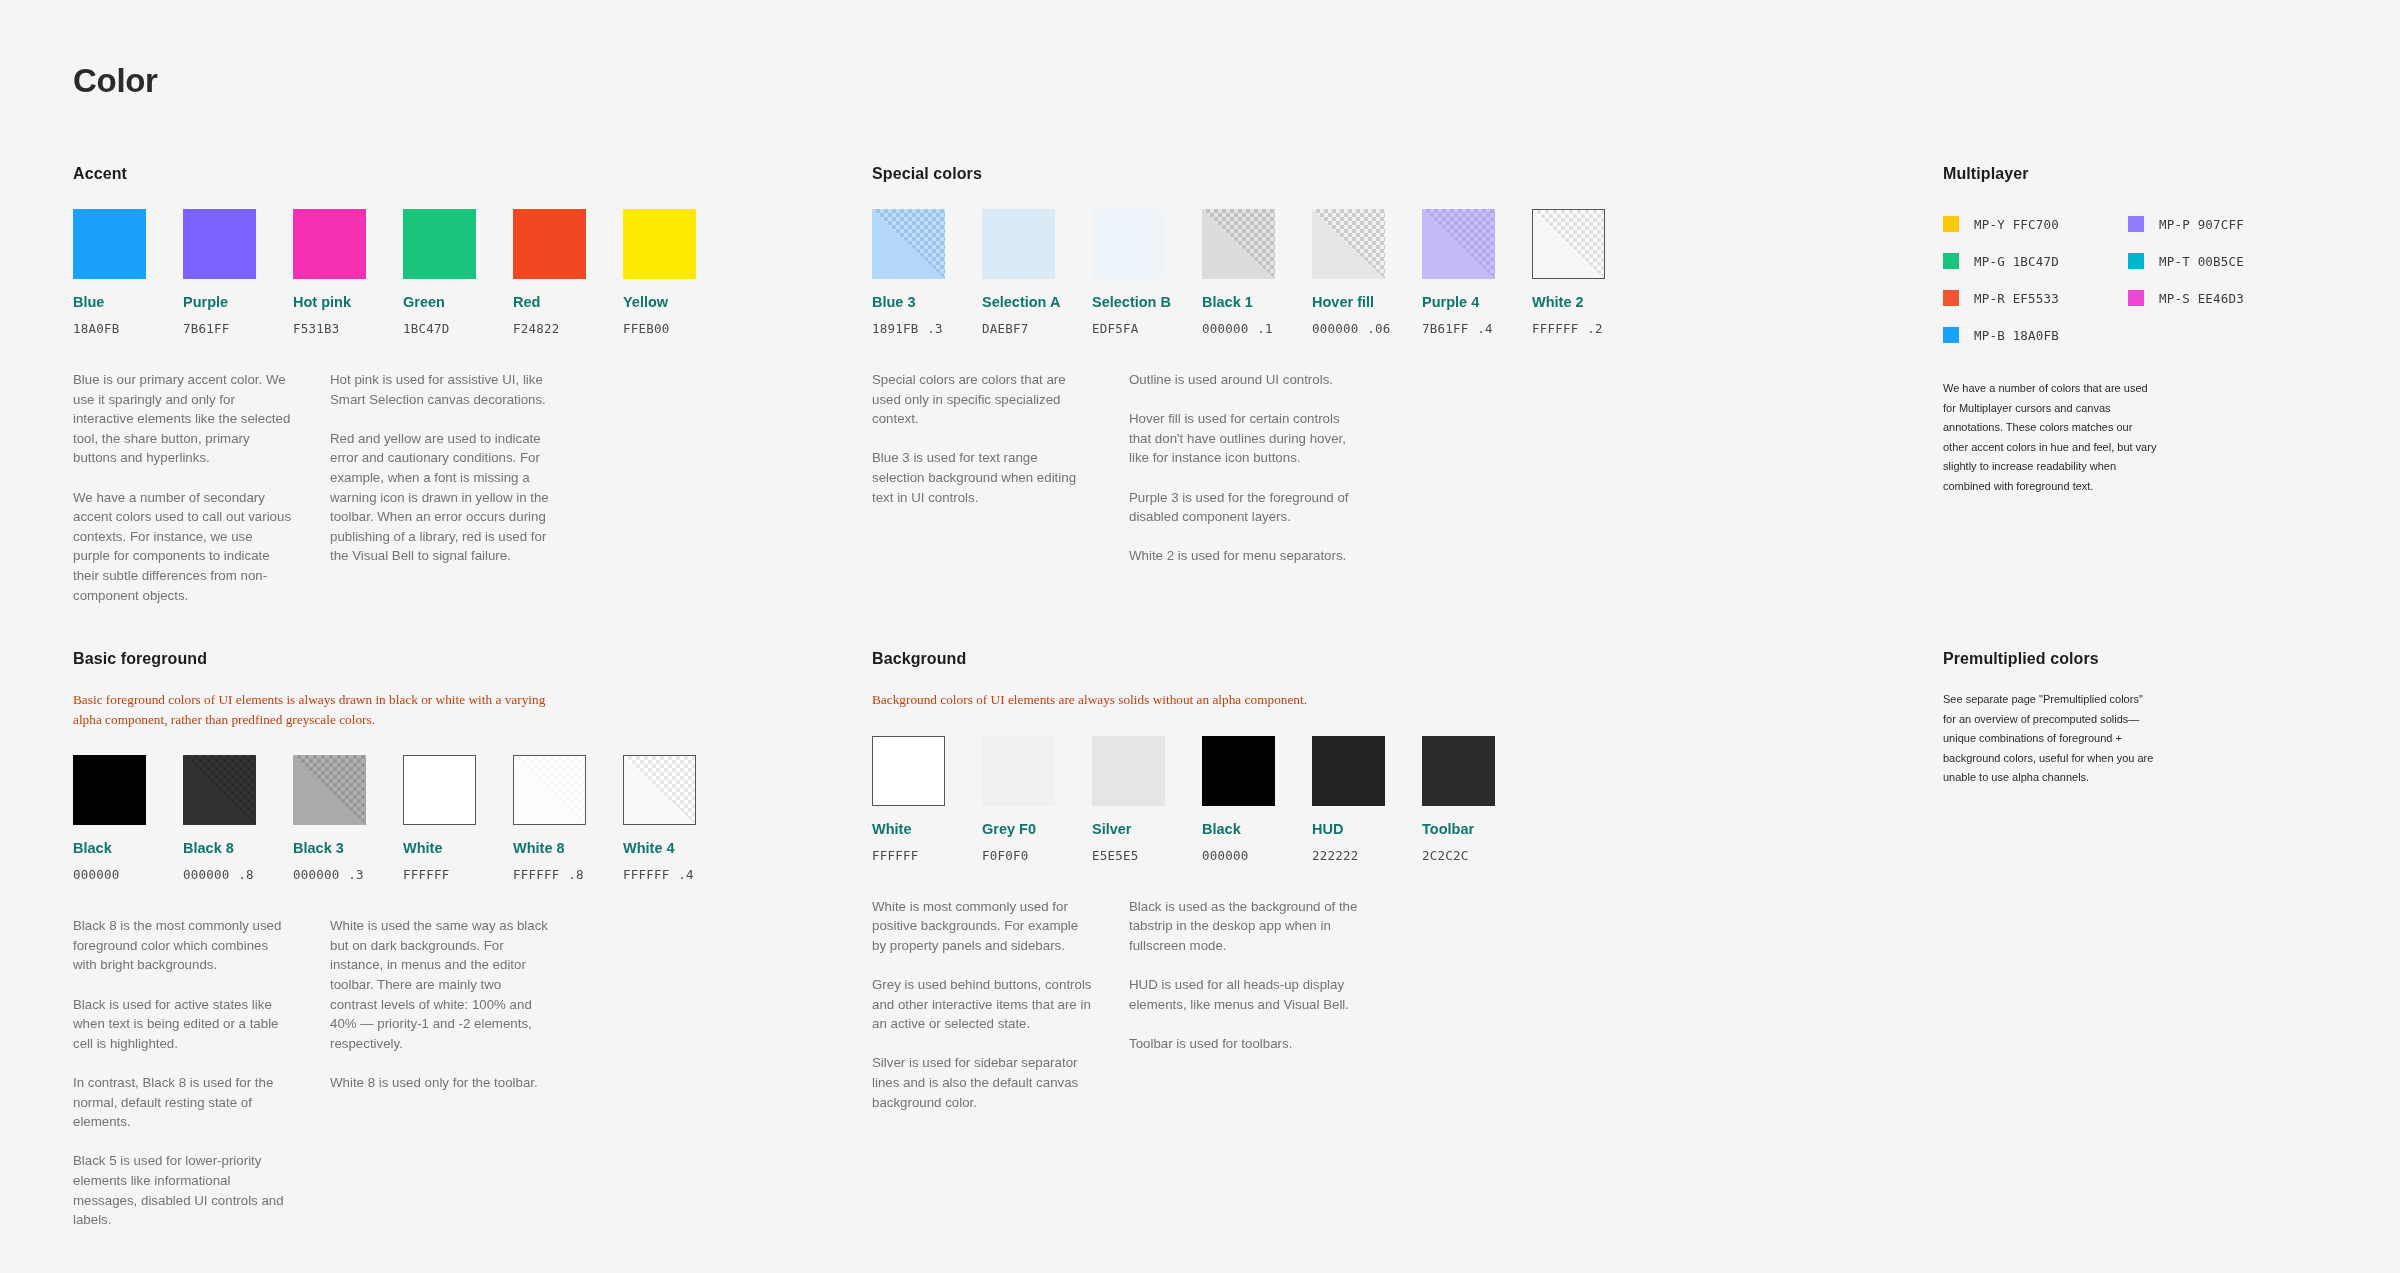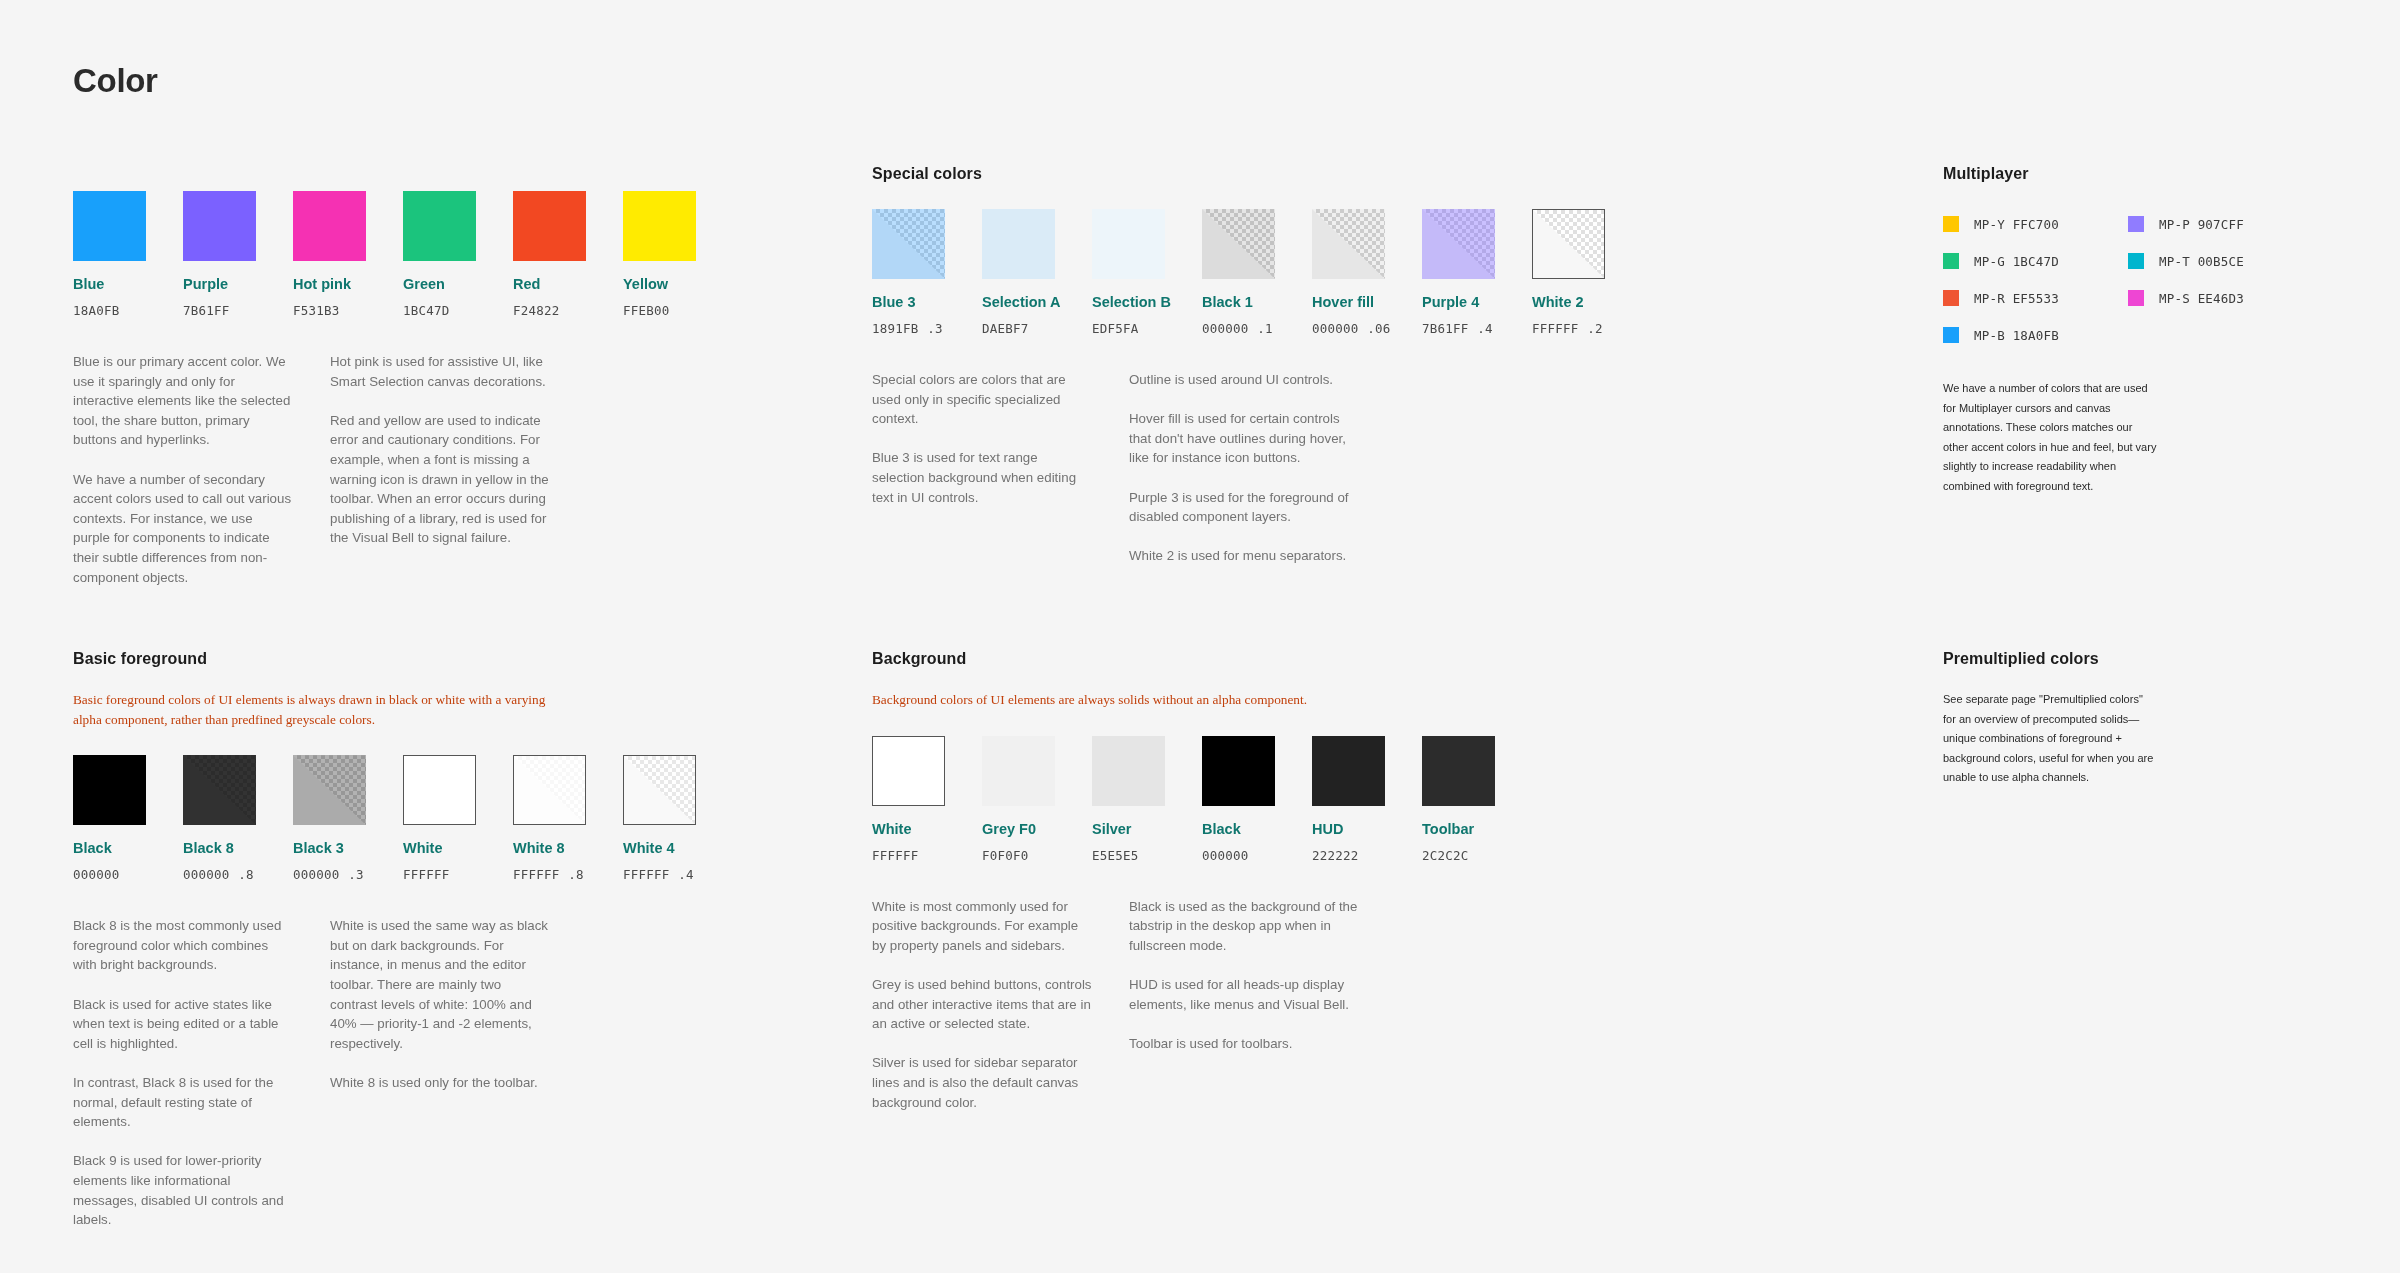--- a/index.html
+++ b/index.html
@@ -144,20 +144,21 @@
     white-space: nowrap;
     letter-spacing: 0.2px;
   }
 </style>
 </head>
 <body>
 
 <h1 class="page-title">Color</h1>
 
 <div class="col col-a row-1">
+  <div class="section-title">Accent</div>
   <div class="swatch-row">
       <div class="swatch-cell">
         <div class="swatch">
           <div class="fill" style="background: rgb(24, 160, 251);"></div>
         </div>
         <div class="swatch-name">Blue</div>
         <div class="swatch-hex"><span>18A0FB</span></div>
       </div>
       <div class="swatch-cell">
         <div class="swatch">
@@ -363,21 +364,21 @@
         </div>
         <div class="swatch-name">White 4</div>
         <div class="swatch-hex"><span>FFFFFF</span><span class="alpha">.4</span></div>
       </div>
     </div>
   <div class="desc-row">
     <div class="desc-col">
         <p>Black 8 is the most commonly used foreground color which combines with bright backgrounds.</p>
         <p>Black is used for active states like when text is being edited or a table cell is highlighted.</p>
         <p>In contrast, Black 8 is used for the normal, default resting state of elements.</p>
-        <p>Black 9 is used for lower-priority elements like informational messages, disabled UI controls and labels.</p>
+        <p>Black 5 is used for lower-priority elements like informational messages, disabled UI controls and labels.</p>
       </div>
     <div class="desc-col">
         <p>White is used the same way as black but on dark backgrounds. For instance, in menus and the editor toolbar. There are mainly two contrast levels of white: 100% and 40% — priority-1 and -2 elements, respectively.</p>
         <p>White 8 is used only for the toolbar.</p>
       </div>
   </div>
 </div>
 
 <div class="col col-b row-2">
   <div class="section-title">Background</div>

